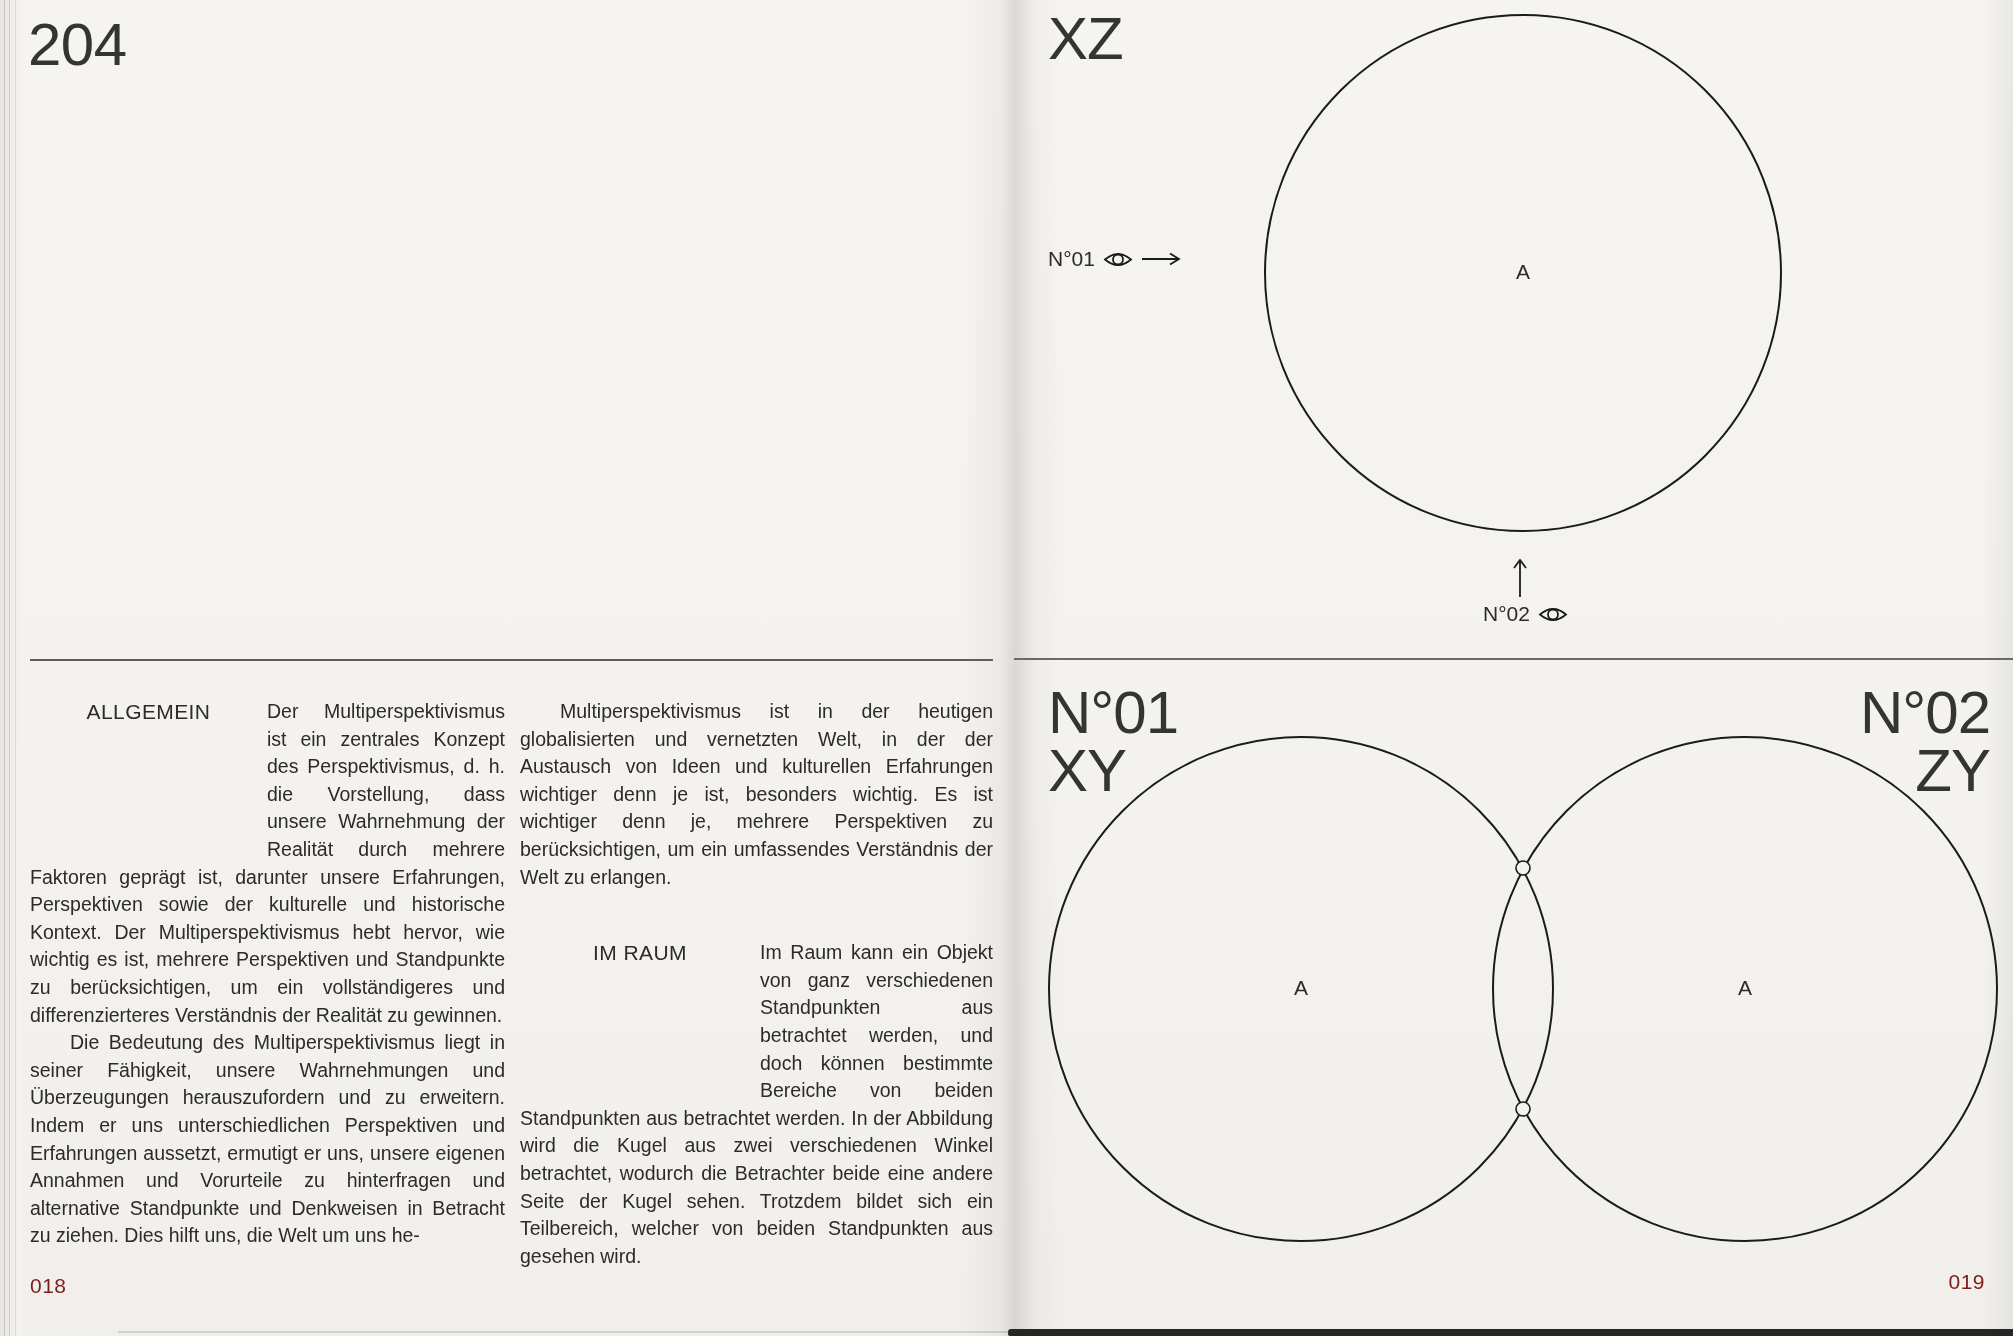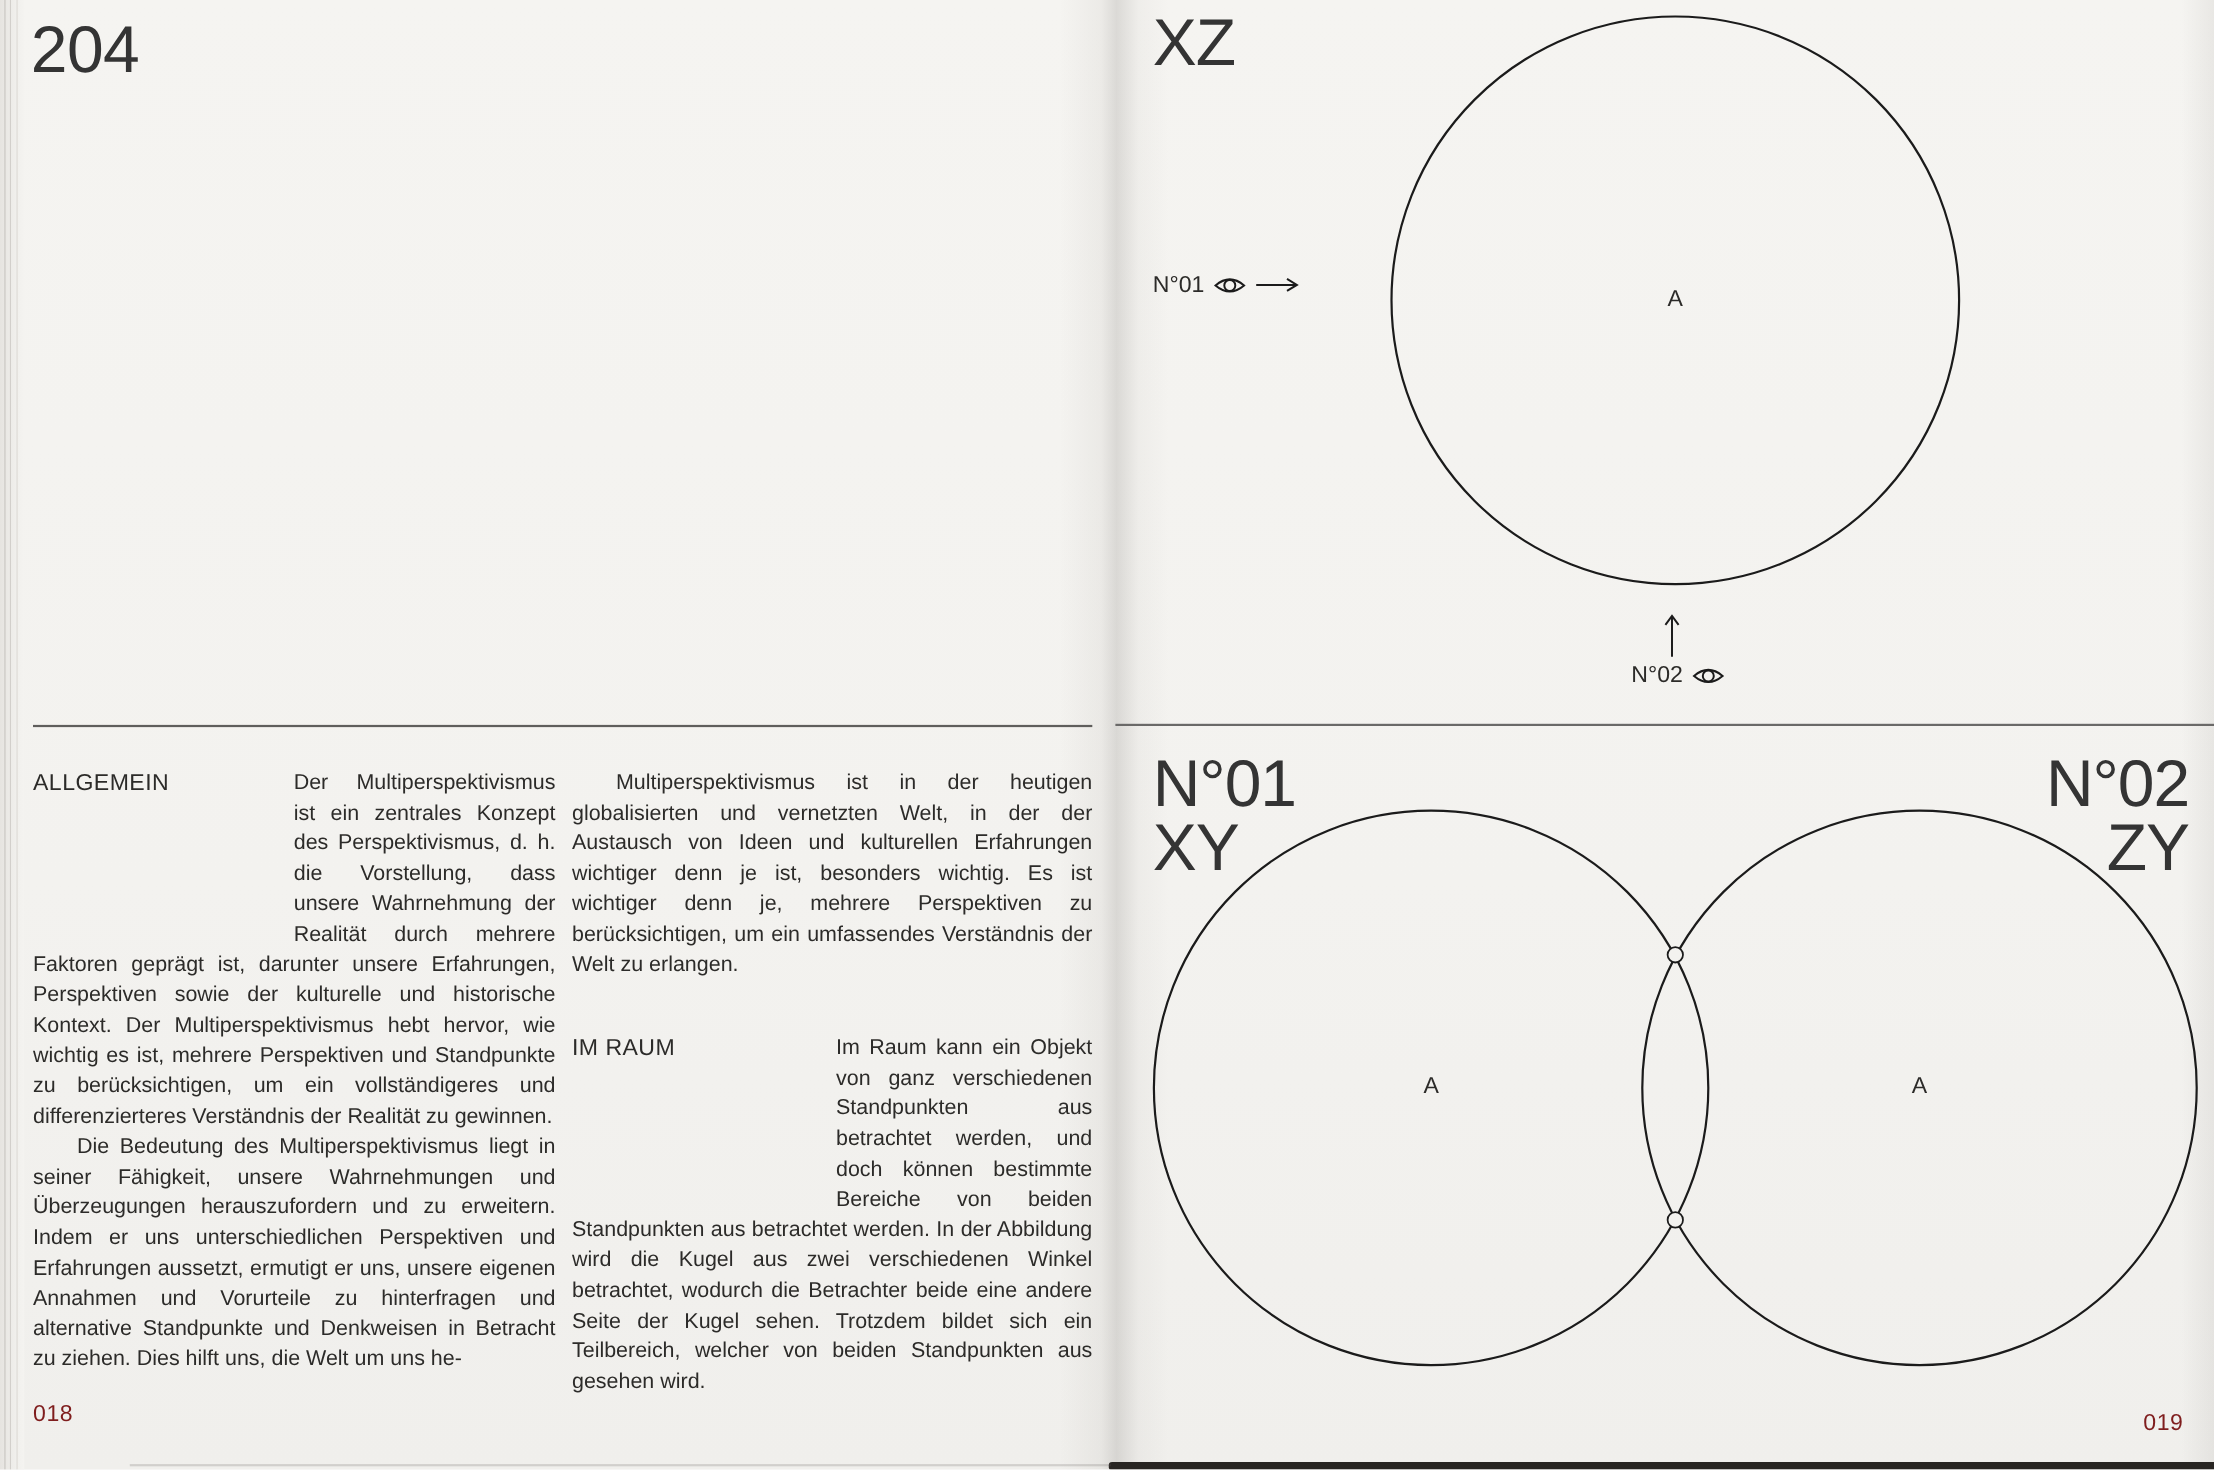--- a/index.html
+++ b/index.html
@@ -41,21 +41,21 @@
   .left-rule  { left: 30px;  top: 659px; width: 963px; height: 2px; background: #5f5e5c; }
   .right-rule { left: 1014px; top: 658px; width: 999px; height: 2px; background: #6a6968; }
 
   .col { top: 698px; font-size: 19.5px; line-height: 27.6px; text-align: justify; }
   .col-1 { left: 30px;  width: 475px; }
   .col-2 { left: 520px; width: 473px; }
   .body-p { margin: 0; hyphens: auto; -webkit-hyphens: auto; }
   .body-p.indent { text-indent: 40px; }
   .hang-label {
     float: left; width: 237px; height: 138px;
-    font-size: 21px; letter-spacing: 0.4px; text-align: left;
+    font-size: 21px; letter-spacing: 0.4px; text-align: center;
   }
   .hang-label.w2 { width: 240px; }
   .imraum { margin-top: 48px; }
 
   .page-num { font-size: 21px; letter-spacing: 0.5px; color: #7f1d1d; }
 
   
   .big-head {
     font-size: 60px; line-height: 58px; letter-spacing: -1px;
     color: #343434; white-space: nowrap;
@@ -144,13 +144,13 @@
 
 <svg class="abs" style="left:1014px; top:659px;" width="999" height="677" viewBox="0 0 999 677">
   <circle cx="287" cy="330" r="252" fill="none" stroke="#1b1b1b" stroke-width="2"></circle>
   <circle cx="731" cy="330" r="252" fill="none" stroke="#1b1b1b" stroke-width="2"></circle>
   <circle cx="509" cy="209" r="7" fill="#f3f2ef" stroke="#1b1b1b" stroke-width="1.6"></circle>
   <circle cx="509" cy="450" r="7" fill="#f3f2ef" stroke="#1b1b1b" stroke-width="1.6"></circle>
 </svg>
 <div class="abs center-label" style="left:1301px; top:988px;">A</div>
 <div class="abs center-label" style="left:1745px; top:988px;">A</div>
 
-<div class="abs page-num" style="right:28px; top:1270px;margin-top:12px;">019</div>
+<div class="abs page-num" style="right:28px; top:1270px;">019</div>
 
 </body></html>

